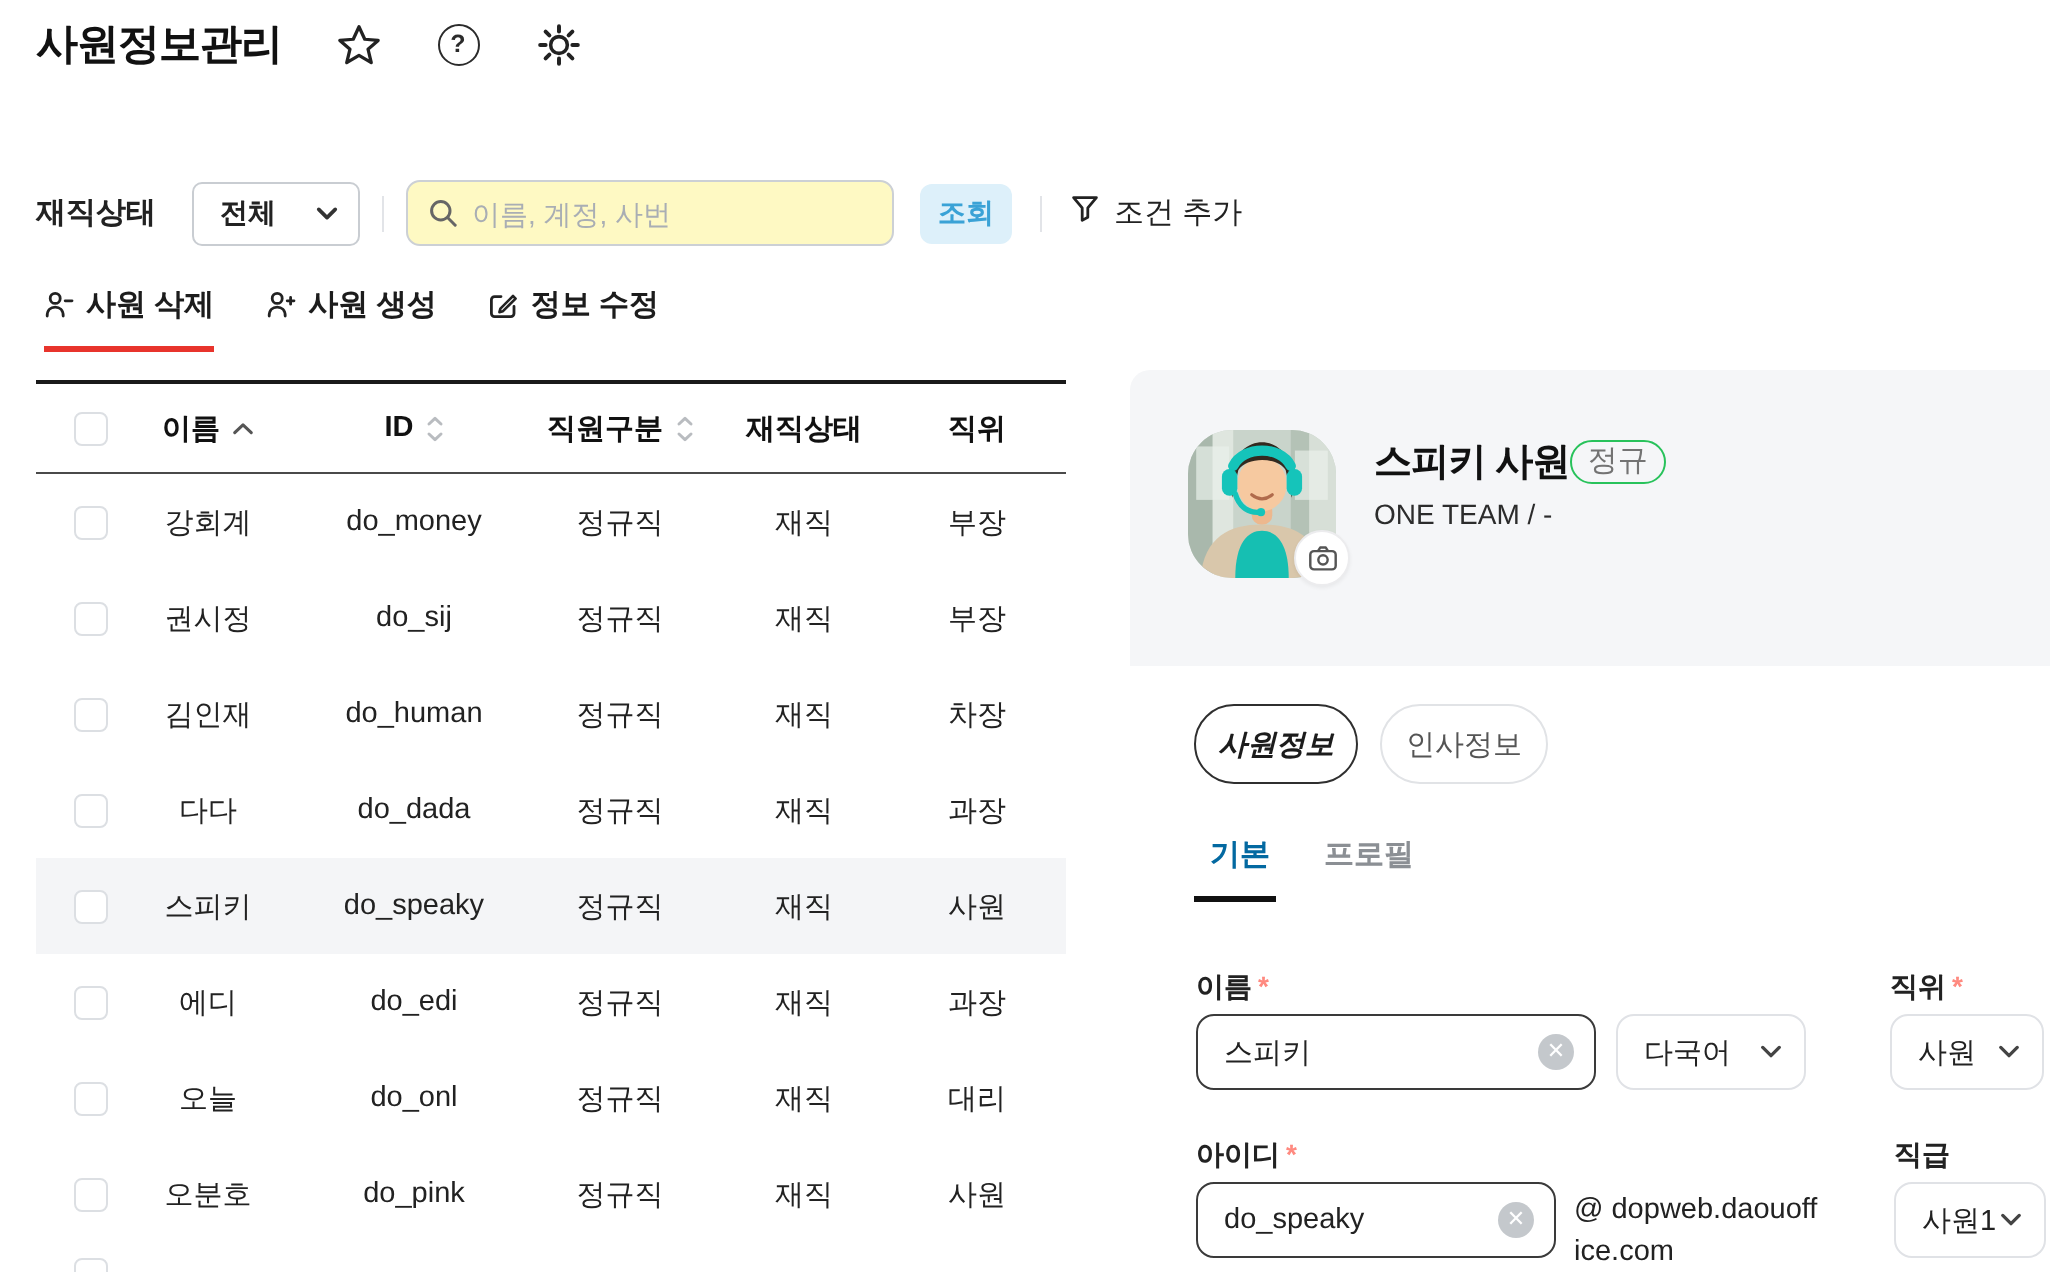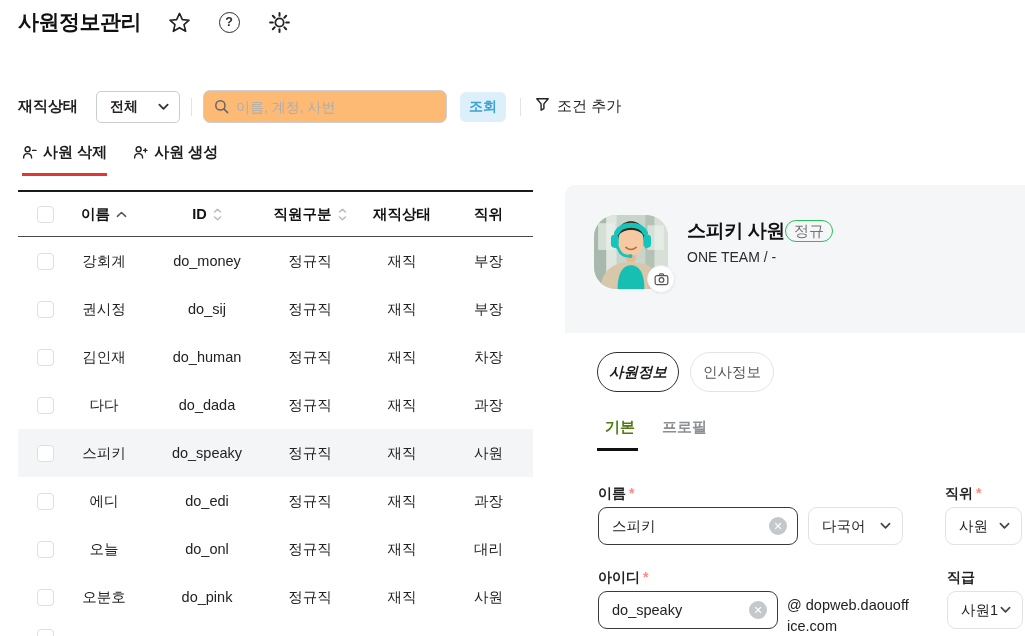--- a/index.html
+++ b/index.html
@@ -14,21 +14,21 @@
   .help-circle { width:21px; height:21px; border:1.8px solid #2b2b2b; border-radius:50%;
     display:flex; align-items:center; justify-content:center; font-size:12.5px; font-weight:700; color:#2b2b2b; }
 
   
   .filter { position:absolute; left:18px; top:90px; display:flex; align-items:center; }
   .filter-label { font-size:15px; font-weight:700; color:#222; margin-right:18px; }
   .sel-sm { width:84px; height:32px; border:1px solid #c9cdd2; border-radius:5px; background:#fff;
     display:flex; align-items:center; justify-content:space-between; padding:0 10px 0 13px;
     font-size:14px; color:#222; font-weight:600; cursor:pointer; }
   .vdiv { width:1px; height:18px; background:#e2e4e8; margin:0 11px; }
-  .search-box { width:244px; height:33px; border:1px solid #ccd0d5; border-radius:7px; background:#fdba74;
+  .search-box { width:244px; height:33px; border:1px solid #ccd0d5; border-radius:7px; background:#fef9c3;
     display:flex; align-items:center; padding:0 10px; gap:7px; }
   .search-box input { border:none; outline:none; flex:1; font-size:14px; color:#222; background:transparent;
     font-family:inherit; }
   .search-box input::placeholder { color:#a9aeb4; }
   .btn-search { margin-left:13px; height:30px; padding:0 9px; border:none; border-radius:6px;
     background:#ddf0fa; color:#3aa2d6; font-size:14px; font-weight:600; cursor:pointer; font-family:inherit; }
   .add-cond { display:flex; align-items:flex-start; gap:7px; font-size:15px; color:#222; cursor:pointer; }
 
   
   .mtabs { position:absolute; left:22px; top:143px; display:flex; gap:26px; }
@@ -68,21 +68,21 @@
     border-radius:999px; padding:2px 8px 3px; line-height:1; }
   .pteam { position:absolute; left:122px; top:64px; font-size:14px; color:#2c2c2c; }
 
   .pill { position:absolute; height:40px; border-radius:999px; background:#fff; display:flex;
     align-items:center; justify-content:center; font-size:14.5px; cursor:pointer; }
   .pill.on { border:1.6px solid #2f2f2f; color:#1c1c1c; font-weight:600; }
   .pill.off { border:1px solid #e1e3e6; color:#555; }
   .pill-emp { left:32px; top:167px; width:82px;font-style:italic; }
   .pill-hr { left:125px; top:167px; width:84px; }
 
-  .stab-basic { position:absolute; left:40px; top:233px; font-size:15px; font-weight:700; color:#4d7c0f; cursor:pointer; }
+  .stab-basic { position:absolute; left:40px; top:233px; font-size:15px; font-weight:700; color:#0369a1; cursor:pointer; }
   .stab-profile { position:absolute; left:97px; top:233px; font-size:15px; font-weight:600; color:#8b8f94; cursor:pointer; }
   .stab-line { position:absolute; left:32px; top:263px; width:41px; height:3px; background:#111; }
 
   .flabel { position:absolute; font-size:14px; font-weight:600; color:#222; }
   .req { color:#ff8a80; margin-left:3px; font-weight:700; }
   .finput { position:absolute; height:38px; border:1.6px solid #3a3a3a; border-radius:9px; background:#fff;
     display:flex; align-items:center; padding:0 32px 0 13px; }
   .finput input { border:none; outline:none; width:100%; font-size:14.5px; color:#222; background:transparent;
     font-family:inherit; }
   .clear-btn { position:absolute; right:10px; top:50%; transform:translateY(-50%); width:18px; height:18px;
@@ -173,20 +173,27 @@
       <span>사원 삭제</span>
     </div>
     <div class="mtab">
       <svg width="15" height="15" viewBox="0 0 15 15">
           <circle cx="5.6" cy="4.2" r="2.5" fill="none" stroke="#222" stroke-width="1.4"></circle>
           <path d="M1.6 13 c0-3 1.8-4.4 4-4.4 s4 1.4 4 4.4" fill="none" stroke="#222" stroke-width="1.4" stroke-linecap="round"></path>
           <path d="M10.6 5.4 h3.4 M12.3 3.7 v3.4" stroke="#222" stroke-width="1.4" stroke-linecap="round"></path>
         </svg>
       <span>사원 생성</span>
     </div>
+    <div class="mtab">
+      <svg width="15" height="15" viewBox="0 0 15 15">
+          <path d="M13 8.2 V11.7 a1.6 1.6 0 0 1 -1.6 1.6 H3.3 a1.6 1.6 0 0 1 -1.6 -1.6 V4.9 a1.6 1.6 0 0 1 1.6 -1.6 H6.5" fill="none" stroke="#222" stroke-width="1.4" stroke-linecap="round"></path>
+          <path d="M6.2 9.3 l6.3-6.3 1.3 1.3 -6.3 6.3 -1.8 .5 z" fill="none" stroke="#222" stroke-width="1.3" stroke-linejoin="round"></path>
+        </svg>
+      <span>정보 수정</span>
+    </div>
   </div>
 
   <div class="tbl">
     <div class="thead">
       <div class="col-cb">
           <div class="cb"></div>
         </div>
       <div class="col-name th">
         <span>이름</span>
         <svg width="11" height="7" viewBox="0 0 12 7">

